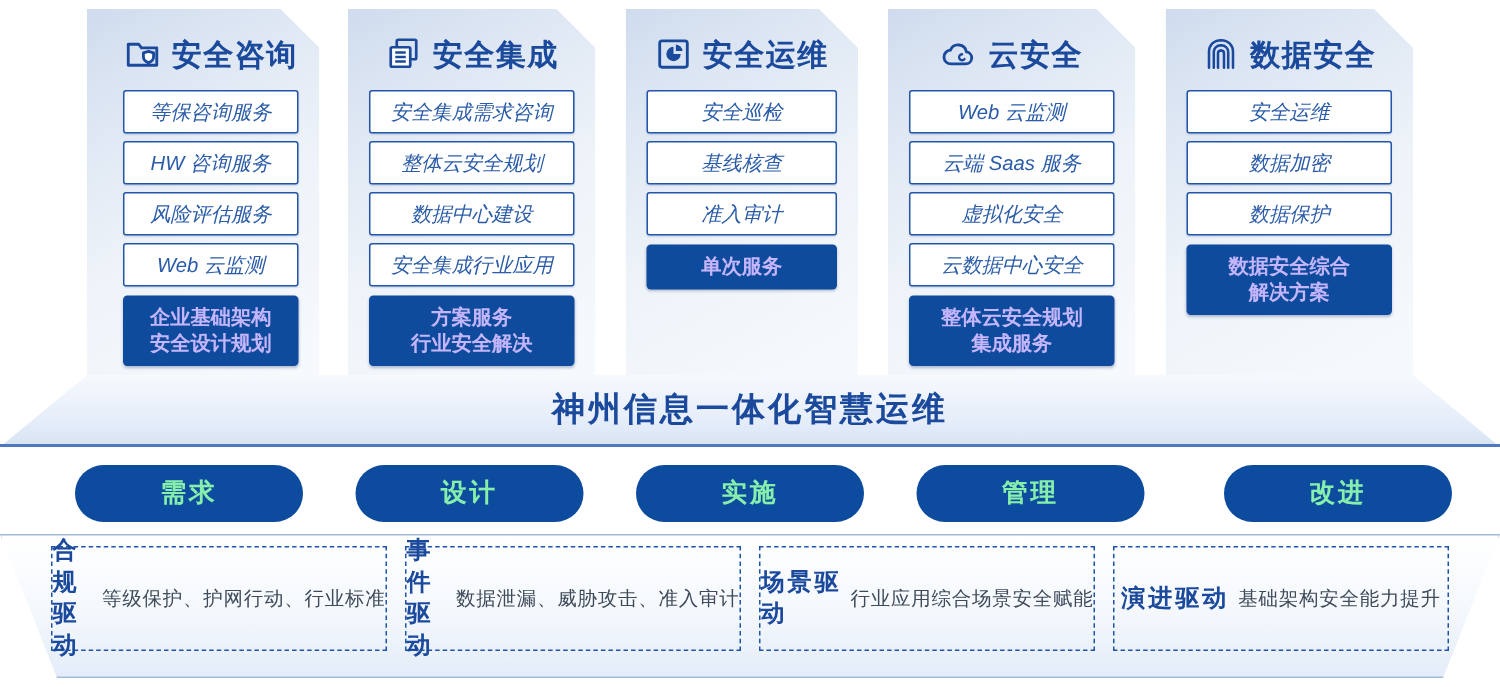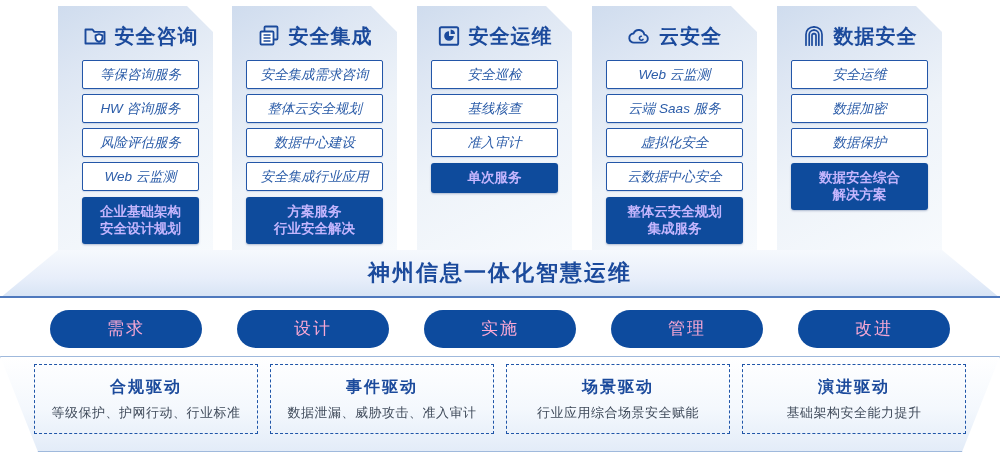--- a/index.html
+++ b/index.html
@@ -126,23 +126,23 @@
     width: 1000px;
     height: 40px;
   }
   .pill {
     position: absolute;
     top: 0;
     height: 38px;
     line-height: 38px;
     background: #0d4b9e;
     border-radius: 19px;
-    color: #f9a8d4;
+    color: #86efac;
     font-size: 17px;
-    font-weight: normal;
+    font-weight: bold;
     letter-spacing: 2px;
     text-align: center;
   }
 
   
   #drivers {
     position: absolute;
     left: 0;
     top: 356px;
     width: 1000px;
@@ -157,21 +157,21 @@
     -webkit-clip-path: polygon(0 0, 1000px 0, 962px 100%, 38px 100%);
     clip-path: polygon(0 0, 1000px 0, 962px 100%, 38px 100%);
   }
   .driver {
     position: absolute;
     top: 8px;
     height: 70px;
     border: 1.6px dashed #1f55a8;
     box-sizing: border-box;
     display: flex;
-    flex-direction: column;
+    flex-direction: row;
     align-items: center;
     justify-content: center;
     gap: 6px;
     background: transparent;
   }
   .driver .d-title {
     font-size: 16px;
     font-weight: bold;
     color: #1b4a9c;
     letter-spacing: 2px;
@@ -296,21 +296,21 @@
   <div class="slab"></div>
   <div class="edge"></div>
   <div class="label">神州信息一体化智慧运维</div>
 </div>
 
 <div id="pills">
   <div class="pill" style="left:50px;width:152px;">需求</div>
   <div class="pill" style="left:237px;width:152px;">设计</div>
   <div class="pill" style="left:611px;width:152px;">管理</div>
   <div class="pill" style="left:424px;width:152px;">实施</div>
-  <div class="pill" style="left:798px;width:152px;text-align:center;">改进</div>
+  <div class="pill" style="left:816px;width:152px;text-align:center;">改进</div>
 </div>
 
 <div id="drivers">
   <div class="slab"></div>
 
   <div class="driver" style="left:34px;width:224px;">
     <div class="d-title">合规驱动</div>
     <div class="d-sub">等级保护、护网行动、行业标准</div>
   </div>
 

